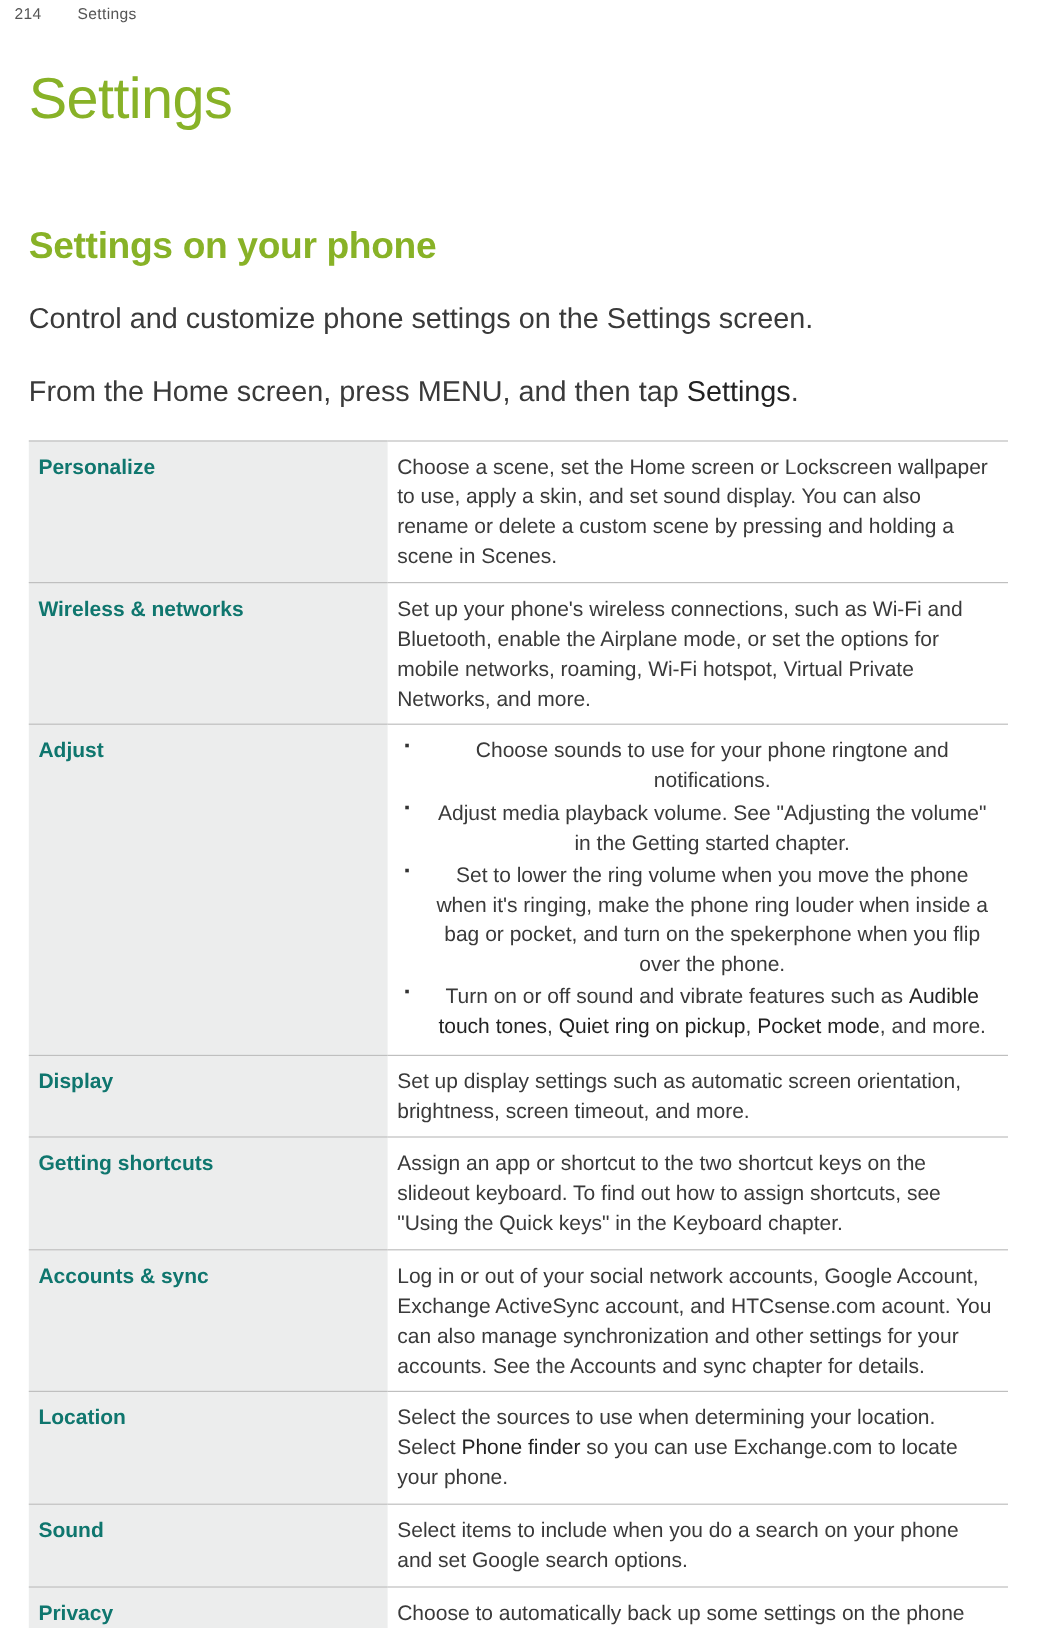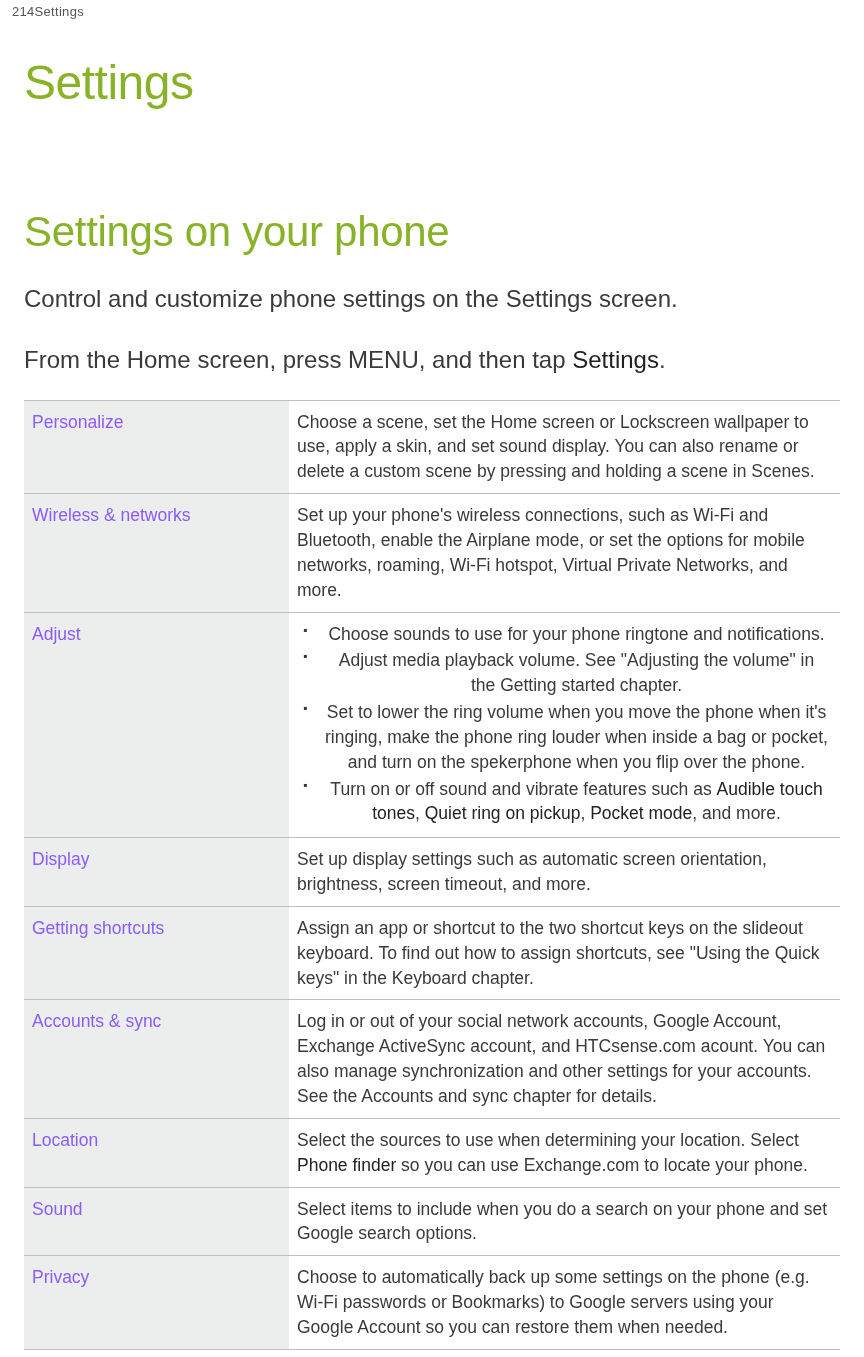--- a/index.html
+++ b/index.html
@@ -12,20 +12,21 @@
       font-weight: 300;
       color: #333;
       background: #fff;
       width: 864px;
       min-height: 1357px;
       padding: 0;
     }
     .page-header {
       display: flex;
       align-items: baseline;
+      gap: 30px;
       padding: 4px 0 0 12px;
       font-size: 13px;
       color: #555;
       font-weight: 400;
       text-align: right;
     }
     .page-number {
       letter-spacing: 0.3px;
     }
     .page-section {
@@ -36,23 +37,23 @@
     }
     h1.main-title {
       color: #88b227;
       font-size: 48px;
       font-weight: 300;
       margin-top: 36px;
       letter-spacing: -0.5px;
     }
     h2.sub-heading {
       color: #88b227;
-      font-size: 42px;
-      font-weight: 400;
-      margin-top: 98px;
+      font-size: 31px;
+      font-weight: 700;
+      margin-top: 77px;
       letter-spacing: -0.3px;
     }
     p.body-text {
       font-size: 24px;
       color: #3a3a3a;
       margin-top: 26px;
       line-height: 1.45;
       font-weight: 300;
     }
     .bold-inline {
@@ -70,24 +71,24 @@
       padding: 9px 12px 9px 8px;
       vertical-align: top;
       border-top: 1px solid #bfbfbf;
       line-height: 1.42;
       font-weight: 300;
     }
     table.settings-table tr:last-child td {
       border-bottom: 1px solid #bfbfbf;
     }
     table.settings-table td.label-cell {
-      width: 265px;
+      width: 299px;
       background: #eceded;
-      font-weight: 400;
-      color: #8b5cf6;
+      font-weight: 700;
+      color: #0f766e;
     }
     ul.bulleted {
       list-style: none;
       padding-left: 0;
       text-align: center;
     }
     ul.bulleted li {
       position: relative;
       padding-left: 28px;
       margin-bottom: 2px;

